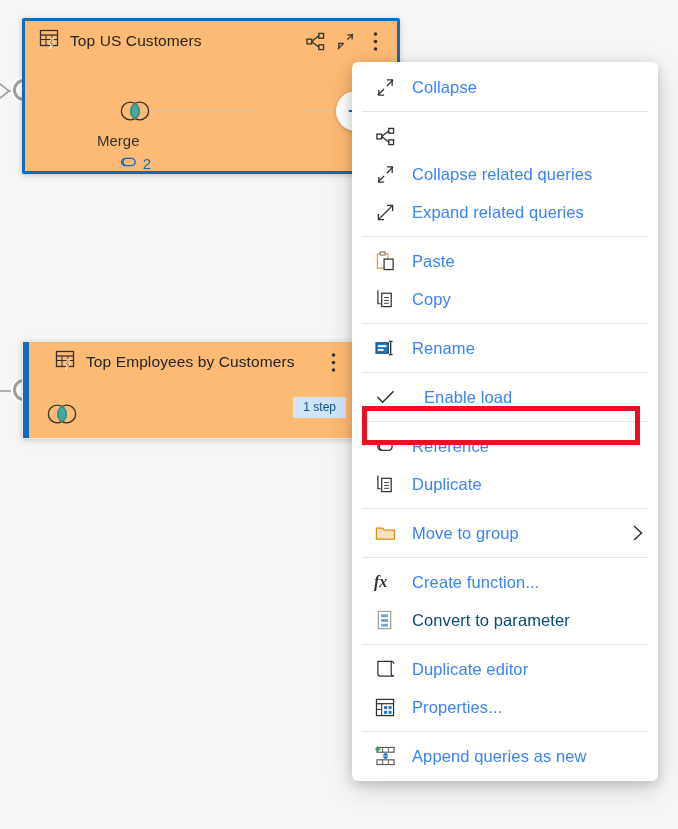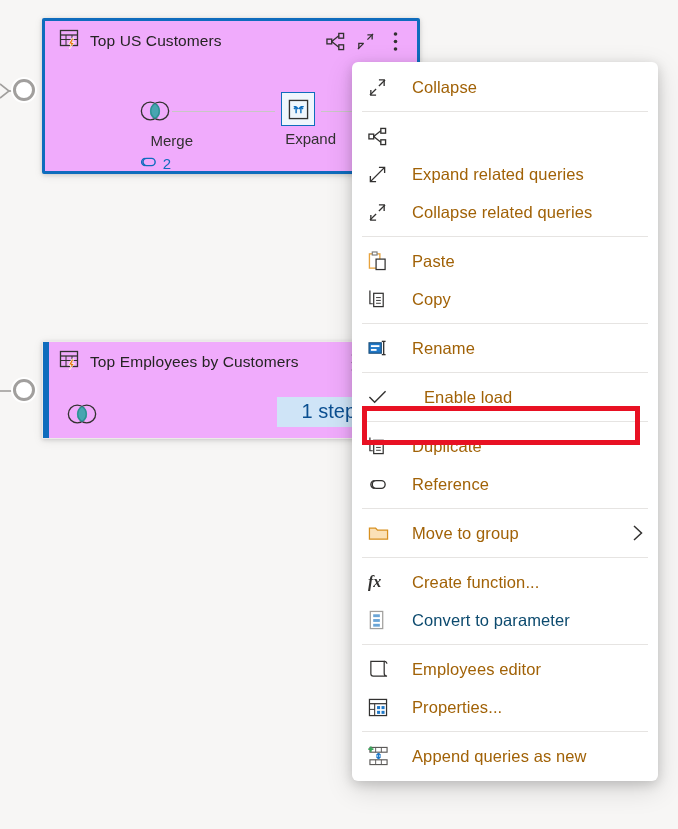--- a/index.html
+++ b/index.html
@@ -11,23 +11,22 @@
     overflow: hidden;
   }
   #root { position: relative; width: 678px; height: 829px; }
 
   
   .canvas { position: absolute; inset: 0; }
 
   
   .qcard {
     position: absolute;
-    background: #f0abfc;
+    background: #fdba74;
     box-shadow: 0 1px 4px rgba(0,0,0,0.14), 0 2px 10px rgba(0,0,0,0.08);
-    margin-left: 20px;
   }
   .qcard.selected {
     border: 3px solid #0f6cbd;
     border-radius: 2px;
   }
   .qcard.plain { border: 1px solid #eceae8; }
   .qcard .accentbar {
     position: absolute; left: 0; top: 0; bottom: 0;
     width: 6px; background: #0f6cbd;
   }
@@ -45,40 +44,40 @@
     width: 28px; height: 28px;
     display: flex; align-items: center; justify-content: center;
     color: #323130;
   }
 
   
   .qbody { position: relative; height: 100%; }
   .stepline {
     position: absolute; height: 1px; background: #c8c6c4;
   }
-  .stepnode { position: absolute; text-align: right; }
+  .stepnode { position: absolute; text-align: left; }
   .stepglyph {
     width: 34px; height: 34px; margin: 0 auto;
     display: flex; align-items: center; justify-content: center;
   }
   .stepglyph.boxed {
     border: 1px solid #0f6cbd;
     background: #eff6fc;
   }
   .steplabel {
     font-size: 15px; color: #323130; margin-top: 4px; white-space: nowrap;
   }
   .refbadge {
     display: flex; align-items: center; justify-content: center; gap: 5px;
     font-size: 15px; color: #0f6cbd; margin-top: 6px;
   }
   .stepbadge {
     position: absolute;
     background: #cfe4f7; color: #0b4f91;
-    font-size: 20px; padding: 3px 10px 4px 25px;
+    font-size: 12px; padding: 3px 10px 4px 10px;
     white-space: nowrap;
   }
 
   
   .connector {
     position: absolute; width: 22px; height: 22px; border-radius: 50%;
     background: #ffffff; border: 3px solid #a19f9d;
     box-shadow: 0 0 0 2px #ffffff;
   }
   .inarrow { position: absolute; }
@@ -102,25 +101,25 @@
   }
   .mitem {
     position: relative;
     display: flex; align-items: center;
     height: 38px;
     padding: 0 14px 0 16px;
     cursor: default;
   }
   .mitem .micon {
     width: 34px; min-width: 34px; height: 24px;
-    display: flex; align-items: center; justify-content: flex-start;
+    display: flex; align-items: center; justify-content: center;
     color: #404040;
   }
   .mitem .mlabel {
-    font-size: 16.5px; color: #a16207;
+    font-size: 16.5px; color: #3b82f6;
     margin-left: 10px; white-space: nowrap; letter-spacing: .1px;
   }
   .mitem.disabled .mlabel { color: #0c4a6e; }
   .mitem.checkmark .mlabel { margin-left: 22px; }
   .mitem .chev { margin-left: auto; color: #323130; display: flex; align-items: center; }
   .msep { height: 1px; background: #e6e4e2; margin: 5px 10px 5px 10px; }
 
   .redbox {
     position: absolute;
     border: 5px solid #e81123;
@@ -201,45 +200,34 @@
             <span>
               <svg width="19" height="14" viewBox="0 0 20 14">
                 <path d="M8 3.2 H13.2 a3.8 3.8 0 0 1 0 7.6 H8 a3.8 3.8 0 0 1 0 -7.6" fill="none" stroke="#0f6cbd" stroke-width="1.5"></path>
                 <path d="M6.6 3.2 a3.8 3.8 0 0 0 0 7.6" fill="none" stroke="#0f6cbd" stroke-width="1.5"></path>
               </svg>
             </span>
             <span>2</span>
           </div>
         </div>
 
-        <div class="stepnode" style="left:215px; top:31px; width:76px;">
-          <span class="stepglyph boxed">
-            <svg width="21" height="21" viewBox="0 0 22 22">
-              <rect x="1.5" y="1.5" width="19" height="19" fill="none" stroke="#323130" stroke-width="1.4"></rect>
-              <path d="M8.5 15 L8.5 8 M8.5 8 L6.3 10.4 M8.5 8 L10.7 10.4" fill="none" stroke="#0f6cbd" stroke-width="1.5"></path>
-              <path d="M13.5 15 L13.5 8 M13.5 8 L11.3 10.4 M13.5 8 L15.7 10.4" fill="none" stroke="#0f6cbd" stroke-width="1.5"></path>
-              <path d="M6 8 L8.5 8 M13.5 8 L16.5 8" stroke="#0f6cbd" stroke-width="1.5"></path>
-            </svg>
-          </span>
-          <div class="steplabel">Expand</div>
-        </div>
 
         <div class="plusbtn" style="left:311px; top:30px;">+</div>
       </div>
     </div>
 
     <svg class="inarrow" style="left:0px; top:382px;" width="26" height="18">
       <line x1="0" y1="9" x2="26" y2="9" stroke="#a19f9d" stroke-width="1.6"></line>
     </svg>
     <div class="connector" style="left:13px; top:379px;"></div>
 
     <div class="qcard plain" style="left:22px; top:341px; width:334px; height:98px;">
       <div class="accentbar"></div>
 
-      <div class="qhead" style="padding-left:16px;">
+      <div class="qhead" style="padding-left:32px;">
         <span>
           <svg width="22" height="22" viewBox="0 0 22 22">
             <rect x="1.5" y="2.5" width="17" height="15" fill="none" stroke="#323130" stroke-width="1.3"></rect>
             <line x1="1.5" y1="7" x2="18.5" y2="7" stroke="#323130" stroke-width="1.3"></line>
             <line x1="1.5" y1="11.5" x2="18.5" y2="11.5" stroke="#323130" stroke-width="1"></line>
             <line x1="7" y1="7" x2="7" y2="17.5" stroke="#323130" stroke-width="1"></line>
             <line x1="13" y1="7" x2="13" y2="17.5" stroke="#323130" stroke-width="1"></line>
             <path d="M13 10 L9.5 16 L12 16 L10.5 21 L15.5 14.5 L12.8 14.5 L15 10 Z" fill="#e8730a" stroke="#ffffff" stroke-width="0.8"></path>
           </svg>
         </span>
@@ -291,37 +279,37 @@
           <rect x="13.5" y="1.5" width="5" height="5" fill="none" stroke="#323130" stroke-width="1.4"></rect>
           <rect x="13.5" y="13.5" width="5" height="5" fill="none" stroke="#323130" stroke-width="1.4"></rect>
           <line x1="6" y1="10" x2="13.5" y2="4" stroke="#323130" stroke-width="1.4"></line>
           <line x1="6" y1="10" x2="13.5" y2="16" stroke="#323130" stroke-width="1.4"></line>
         </svg>
       </span>
     </div>
     <div class="mitem">
       <span class="micon">
         <svg width="19" height="19" viewBox="0 0 20 20">
-          <line x1="2.5" y1="17.5" x2="17.5" y2="2.5" stroke="#323130" stroke-width="1.4"></line>
-          <polyline points="2.5,11.5 2.5,17.5 8.5,17.5" fill="none" stroke="#323130" stroke-width="1.4"></polyline>
-          <polyline points="11.5,2.5 17.5,2.5 17.5,8.5" fill="none" stroke="#323130" stroke-width="1.4"></polyline>
-        </svg>
-      </span>
-      <span class="mlabel">Expand related queries</span>
-    </div>
-    <div class="mitem">
-      <span class="micon">
-        <svg width="19" height="19" viewBox="0 0 20 20">
           <line x1="2" y1="18" x2="8.5" y2="11.5" stroke="#323130" stroke-width="1.4"></line>
           <polyline points="3,12.5 8.5,12.5 8.5,18" fill="none" stroke="#323130" stroke-width="1.4" transform="rotate(180 5.75 15.25)"></polyline>
           <line x1="18" y1="2" x2="11.5" y2="8.5" stroke="#323130" stroke-width="1.4"></line>
           <polyline points="11.5,2 11.5,8.5 17,8.5" fill="none" stroke="#323130" stroke-width="1.4" transform="rotate(180 14.25 5.25)"></polyline>
         </svg>
       </span>
       <span class="mlabel">Collapse related queries</span>
+    </div>
+    <div class="mitem">
+      <span class="micon">
+        <svg width="19" height="19" viewBox="0 0 20 20">
+          <line x1="2.5" y1="17.5" x2="17.5" y2="2.5" stroke="#323130" stroke-width="1.4"></line>
+          <polyline points="2.5,11.5 2.5,17.5 8.5,17.5" fill="none" stroke="#323130" stroke-width="1.4"></polyline>
+          <polyline points="11.5,2.5 17.5,2.5 17.5,8.5" fill="none" stroke="#323130" stroke-width="1.4"></polyline>
+        </svg>
+      </span>
+      <span class="mlabel">Expand related queries</span>
     </div>
     <div class="msep"></div>
 
     <div class="mitem">
       <span class="micon">
         <svg width="19" height="20" viewBox="0 0 20 21">
           <rect x="1.5" y="3" width="11" height="15" fill="#ffffff" stroke="#e8a33d" stroke-width="1.4"></rect>
           <rect x="4.5" y="1" width="5" height="3.2" fill="#ffffff" stroke="#7a7977" stroke-width="1.2"></rect>
           <rect x="8.5" y="8.5" width="9.5" height="11" fill="#ffffff" stroke="#323130" stroke-width="1.3"></rect>
         </svg>
@@ -362,39 +350,39 @@
         <svg width="19" height="16" viewBox="0 0 20 16">
           <polyline points="1.5,8 7,13.5 18.5,2" fill="none" stroke="#323130" stroke-width="1.5"></polyline>
         </svg>
       </span>
       <span class="mlabel">Enable load</span>
     </div>
     <div class="msep"></div>
 
     <div class="mitem">
       <span class="micon">
+        <svg width="20" height="15" viewBox="0 0 21 15">
+          <path d="M8.5 3.5 H14 a4 4 0 0 1 0 8 H8.5 a4 4 0 0 1 0 -8" fill="none" stroke="#323130" stroke-width="1.4"></path>
+          <path d="M7 3.5 a4 4 0 0 0 0 8" fill="none" stroke="#323130" stroke-width="1.4"></path>
+        </svg>
+      </span>
+      <span class="mlabel">Reference</span>
+    </div>
+    <div class="mitem">
+      <span class="micon">
         <svg width="19" height="20" viewBox="0 0 20 21">
           <path d="M2 1.5 L2 15.5 L5 15.5" fill="none" stroke="#323130" stroke-width="1.3"></path>
           <rect x="6" y="4.5" width="10" height="14" fill="#ffffff" stroke="#323130" stroke-width="1.3"></rect>
           <line x1="8.5" y1="9" x2="13.5" y2="9" stroke="#323130" stroke-width="1"></line>
           <line x1="8.5" y1="12" x2="13.5" y2="12" stroke="#323130" stroke-width="1"></line>
           <line x1="8.5" y1="15" x2="13.5" y2="15" stroke="#323130" stroke-width="1"></line>
         </svg>
       </span>
       <span class="mlabel">Duplicate</span>
     </div>
-    <div class="mitem">
-      <span class="micon">
-        <svg width="20" height="15" viewBox="0 0 21 15">
-          <path d="M8.5 3.5 H14 a4 4 0 0 1 0 8 H8.5 a4 4 0 0 1 0 -8" fill="none" stroke="#323130" stroke-width="1.4"></path>
-          <path d="M7 3.5 a4 4 0 0 0 0 8" fill="none" stroke="#323130" stroke-width="1.4"></path>
-        </svg>
-      </span>
-      <span class="mlabel">Reference</span>
-    </div>
     <div class="msep"></div>
 
     <div class="mitem">
       <span class="micon">
         <svg width="21" height="18" viewBox="0 0 22 18">
           <path d="M1.5 4 L1.5 15.5 L20.5 15.5 L20.5 6 L10 6 L8 4 Z" fill="#fbe1b6" stroke="#d8901f" stroke-width="1.3"></path>
         </svg>
       </span>
       <span class="mlabel">Move to group</span>
       <span class="chev">
@@ -426,21 +414,21 @@
     </div>
     <div class="msep"></div>
 
     <div class="mitem">
       <span class="micon">
         <svg width="20" height="20" viewBox="0 0 21 21">
           <path d="M3 2.5 L17 2.5 L17 15 a3 3 0 0 0 3 3 L5.5 18 a2.5 2.5 0 0 1 -2.5 -2.5 Z" fill="#ffffff" stroke="#323130" stroke-width="1.3"></path>
           <path d="M17 2.5 a2.5 2.5 0 0 1 2.8 2.6" fill="none" stroke="#323130" stroke-width="1.1"></path>
         </svg>
       </span>
-      <span class="mlabel">Employees editor</span>
+      <span class="mlabel">Duplicate editor</span>
     </div>
     <div class="mitem">
       <span class="micon">
         <svg width="20" height="19" viewBox="0 0 21 20">
           <rect x="1.5" y="1.5" width="18" height="17" fill="none" stroke="#323130" stroke-width="1.3"></rect>
           <line x1="1.5" y1="6" x2="19.5" y2="6" stroke="#323130" stroke-width="1.3"></line>
           <line x1="7" y1="6" x2="7" y2="18.5" stroke="#323130" stroke-width="1.1"></line>
           <line x1="1.5" y1="12" x2="7" y2="12" stroke="#323130" stroke-width="1"></line>
           <rect x="9.5" y="8.5" width="3.2" height="3.2" fill="#1f78c8"></rect>
           <rect x="14.2" y="8.5" width="3.2" height="3.2" fill="#1f78c8"></rect>

